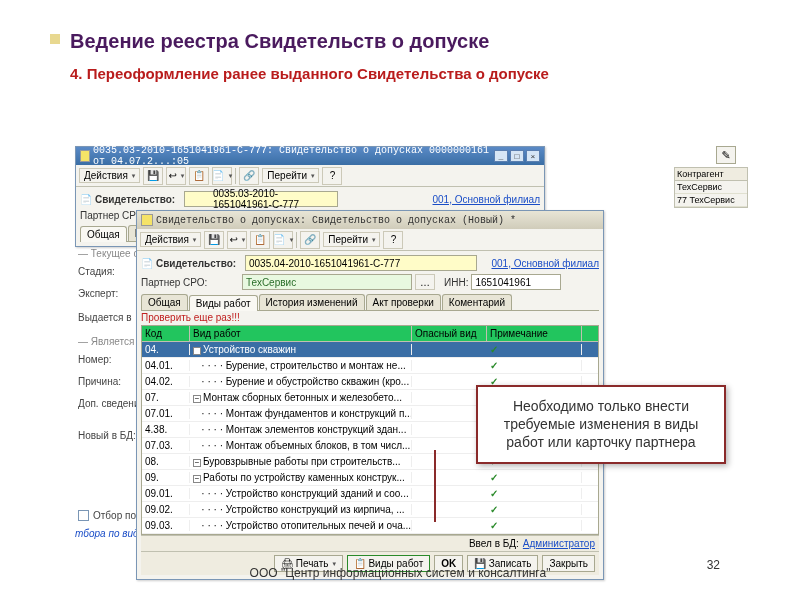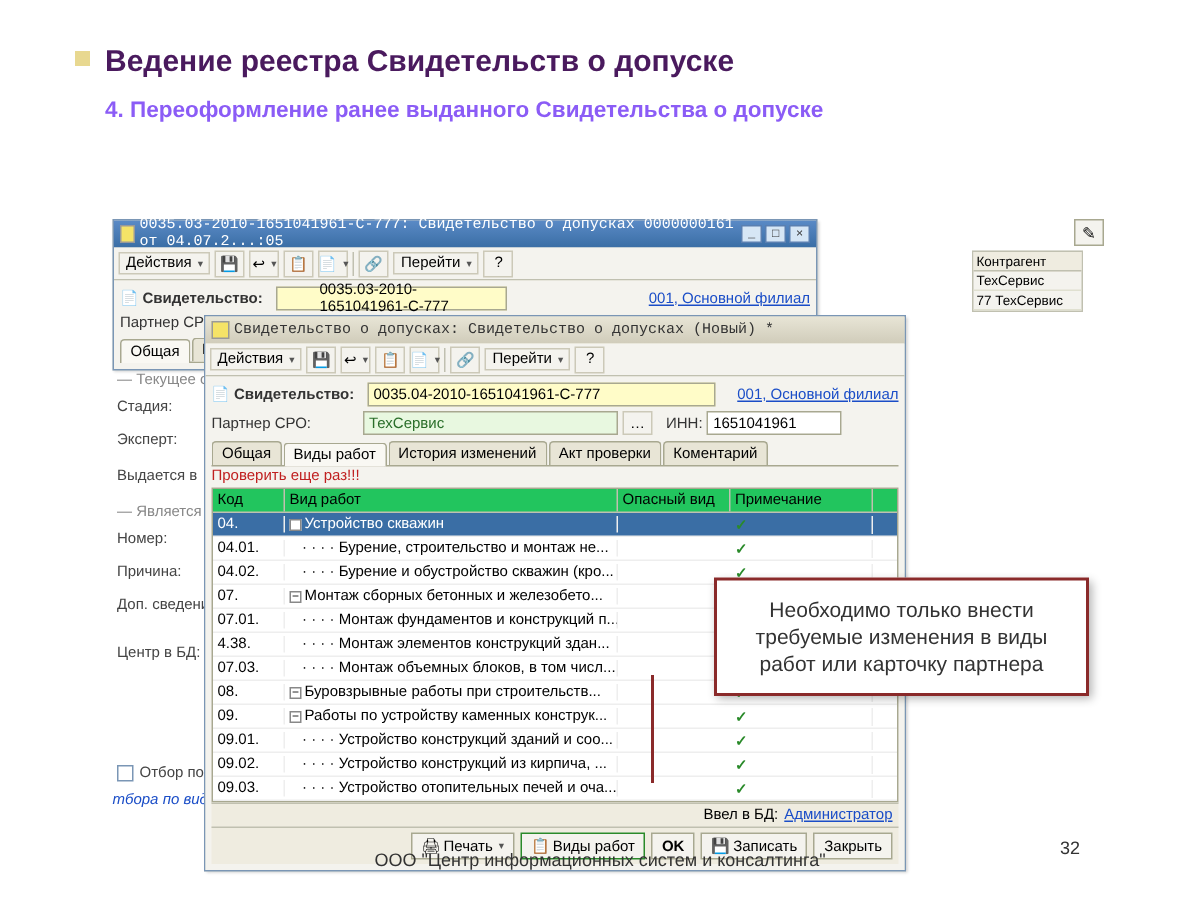--- a/index.html
+++ b/index.html
@@ -1,19 +1,19 @@
 <!DOCTYPE html>
 <html><head>
 <meta charset="utf-8">
 <style>
   * { box-sizing: border-box; margin: 0; padding: 0; }
   body { font-family: Arial, sans-serif; font-size: 11px; background: #fff; width: 800px; height: 600px; position: relative; overflow: hidden; }
   .slide { padding: 30px 70px 0 70px; }
   .title { color: #4a1a5e; font-size: 20px; font-weight: bold; margin-bottom: 12px; }
-  .subtitle { color: #8b5cf6; font-size: 15px; font-weight: bold; margin-bottom: 18px; }
+  .subtitle { color: #b91c1c; font-size: 15px; font-weight: bold; margin-bottom: 18px; }
   .bullet { position: absolute; left: 50px; top: 34px; width: 10px; height: 10px; background: #e8d890; }
 
   .win { position: absolute; background: #ece9d8; border: 1px solid #7a96b5; box-shadow: 1px 1px 2px rgba(0,0,0,0.2); font-size: 10px; color: #000; }
   .titlebar { background: linear-gradient(#5a8ac6,#3a6ea5); color: #fff; padding: 2px 4px; display: flex; align-items: center; height: 18px; font-family: Liberation Mono, monospace; }
   .titlebar .ticon { width: 12px; height: 12px; background: #f5e367; border: 1px solid #999; margin-right: 3px; }
   .winbtns { margin-left: auto; display: flex; gap: 2px; }
   .winbtn { width: 14px; height: 12px; background: #d6e6f5; border: 1px solid #5a7fb0; display: flex; align-items: center; justify-content: center; font-size: 8px; color: #333; }
   .toolbar { background: #f4f3ee; border-bottom: 1px solid #c0c0b0; padding: 2px 3px; display: flex; align-items: center; gap: 3px; height: 22px; }
   .tbtn { background: #f4f3ee; border: 1px solid #ccc9b8; padding: 1px 4px; font-size: 10px; display: flex; align-items: center; gap: 2px; text-align: right; }
   .tbtn.icon-only { width: 20px; height: 18px; padding: 0; justify-content: center; }
@@ -44,21 +44,21 @@
 
   .statusbar { background: #efece0; border-top: 1px solid #c0c0b0; padding: 2px 4px; display: flex; justify-content: flex-end; font-size: 10px; gap: 4px; align-items: center; }
   .footbar { background: #efece0; border-top: 1px solid #c0c0b0; padding: 3px 4px; display: flex; justify-content: flex-end; gap: 4px; }
   .btn { background: #f4f3ee; border: 1px solid #a8a890; padding: 2px 6px; font-size: 10px; display: flex; align-items: center; gap: 2px; }
   .btn.ok { font-weight: bold; }
   .btn.hilite { border: 1px solid #2a8a2a; }
 
   .sidelabels { position: absolute; left: 78px; top: 245px; font-size: 10px; color: #444; line-height: 18px; }
   .sidelabels .grp { color: #888; font-size: 10px; }
 
-  .rightpanel { position: absolute; right: 78px; top: 145px; width: 74px; background: #f4f3ee; border: 1px solid #c0c0b0; font-size: 9px; }
+  .rightpanel { position: absolute; right: 52px; top: 145px; width: 74px; background: #f4f3ee; border: 1px solid #c0c0b0; font-size: 9px; }
   .rightpanel .rh { background: #efece0; border-bottom: 1px solid #c0c0b0; padding: 1px 2px; }
   .rightpanel .rc { padding: 1px 2px; border-bottom: 1px solid #e0e0d0; }
   .topright-btn { position:absolute; right:64px; top:146px; width:20px; height:18px; background:#f4f3ee; border:1px solid #a8a890; display:flex; align-items:center; justify-content:center; }
 
   .callout { position: absolute; background: #fff; border: 2px solid #8a2a2a; padding: 10px 12px; font-size: 14px; color: #333; text-align: center; box-shadow: 2px 2px 6px rgba(0,0,0,0.3); line-height: 1.3; }
   .callout-line { position: absolute; width: 2px; background: #8a2a2a; }
 
   .footer { position: absolute; bottom: 20px; width: 100%; text-align: center; font-size: 12px; color: #333; }
   .pagenum { position: absolute; bottom: 28px; right: 80px; font-size: 12px; color: #333; }
 
@@ -123,21 +123,21 @@
 
 <div class="sidelabels">
   <div class="grp">— <span>Текущее с</span></div>
   <div>Стадия:</div>
   <div style="margin-top:4px;">Эксперт:</div>
   <div style="margin-top:6px;">Выдается в</div>
   <div class="grp" style="margin-top:6px;">— <span>Является п</span></div>
   <div>Номер:</div>
   <div style="margin-top:4px;">Причина:</div>
   <div style="margin-top:4px;">Доп. сведения:</div>
-  <div style="margin-top:14px;">Центр в БД:</div>
+  <div style="margin-top:14px;">Новый в БД:</div>
 </div>
 
 <div class="filter-row">
   <div class="cbx"></div>
   <span>Отбор по видам</span>
 </div>
 <div class="back-legend">тбора по видам ра</div>
 
 <div class="win" style="left:136px; top:210px; width:468px;">
   <div class="titlebar" style="background:linear-gradient(#e8e5d6,#d0ccba); color:#333;">

